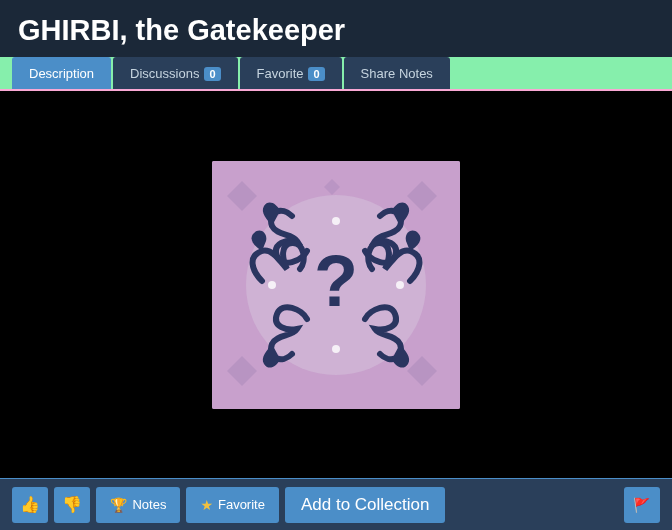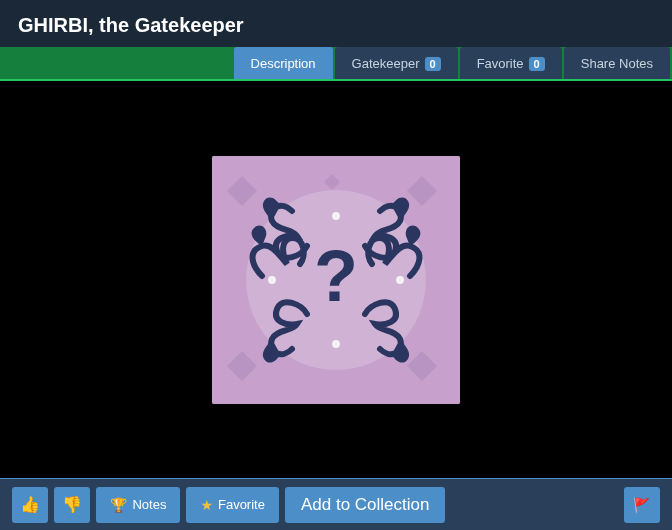--- a/index.html
+++ b/index.html
@@ -14,34 +14,33 @@
 
     .page-wrapper {
       width: 672px;
       height: 530px;
       background: #1b2838;
       display: flex;
       flex-direction: column;
     }
 
     .page-title {
-      font-size: 20px;
+      font-size: 29px;
       font-weight: bold;
       color: #ffffff;
       padding: 14px 18px 10px 18px;
       font-family: Arial, sans-serif;
     }
 
     .tabs-bar {
       display: flex;
       align-items: flex-end;
-      background: #15803d;
+      background: #86efac;
       padding: 0 0 0 12px;
-      border-bottom: 2px solid #22c55e;
-      justify-content: flex-end;
+      border-bottom: 2px solid #f9a8d4;
     }
 
     .tab {
       padding: 8px 16px;
       font-size: 13px;
       cursor: pointer;
       border: 1px solid transparent;
       border-bottom: none;
       margin-right: 2px;
       color: #c6d4df;
@@ -196,21 +195,21 @@
 
 <div class="page-wrapper">
 
   <div class="page-title">GHIRBI, the Gatekeeper</div>
 
   <div class="tabs-bar">
     <div class="tab active">
       <span>Description</span>
     </div>
     <div class="tab">
-      <span>Gatekeeper</span>
+      <span>Discussions</span>
       <span class="tab-badge">0</span>
     </div>
     <div class="tab">
       <span>Favorite</span>
       <span class="tab-badge">0</span>
     </div>
     <div class="tab">
       <span>Share Notes</span>
     </div>
   </div>

